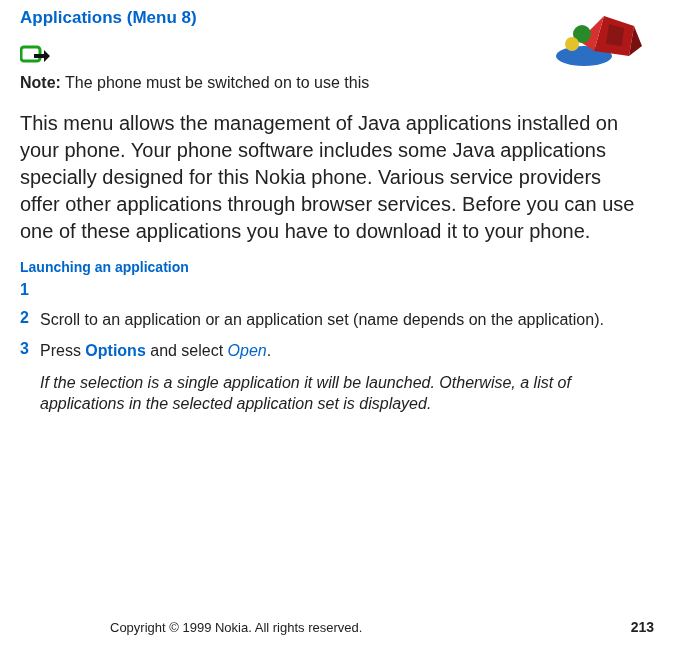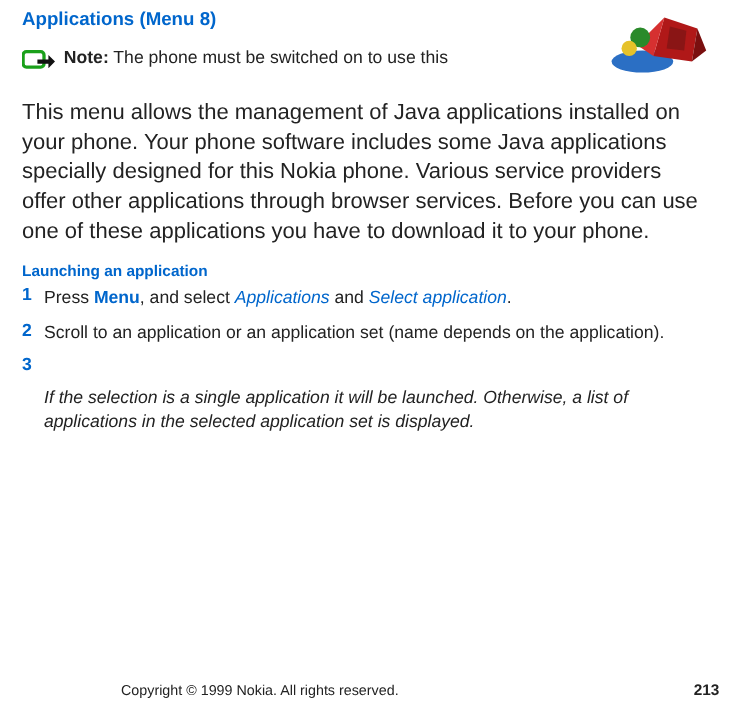--- a/index.html
+++ b/index.html
@@ -23,20 +23,21 @@
     right: 20px;
     top: 6px;
     width: 120px;
     height: 68px;
   }
   .note-block {
     display: flex;
     align-items: flex-start;
     margin: 10px 0 16px 0;
     padding-right: 10px;
+    flex-direction: column;
   }
   .note-icon {
     flex: 0 0 auto;
     margin-right: 8px;
     margin-top: 2px;
   }
   .note-text {
     font-size: 16px;
     line-height: 1.35;
   }
@@ -118,32 +119,32 @@
     <span>The phone must be switched on to use this</span><br>
   </p>
 </div>
 
 <p class="body-text">This menu allows the management of Java applications installed on your phone. Your phone software includes some Java applications specially designed for this Nokia phone. Various service providers offer other applications through browser services. Before you can use one of these applications you have to download it to your phone.</p>
 
 <h2 class="section-title">Launching an application</h2>
 
 <div class="step">
   <span class="step-num">1</span>
-  <span class="step-body">
-    <span>Press </span><span class="kw-bold">Menu</span><span>, and select </span><span class="kw-italic">Applications</span><span> and </span><span class="kw-italic">Select application</span><span>.</span>
-  </span>
 </div>
 
 <div class="step">
   <span class="step-num">2</span>
   <span class="step-body">Scroll to an application or an application set (name depends on the application).</span>
 </div>
 
 <div class="step">
   <span class="step-num">3</span>
+  <span class="step-body">
+    <span>Press </span><span class="kw-bold">Options</span><span> and select </span><span class="kw-italic">Open</span><span>.</span>
+  </span>
 </div>
 
 <p class="after-step">If the selection is a single application it will be launched. Otherwise, a list of applications in the selected application set is displayed.</p>
 
 <div class="footer">
   <span class="copyright">Copyright © 1999 Nokia. All rights reserved.</span>
   <span class="page-num">213</span>
 </div>
 
 </body></html>

